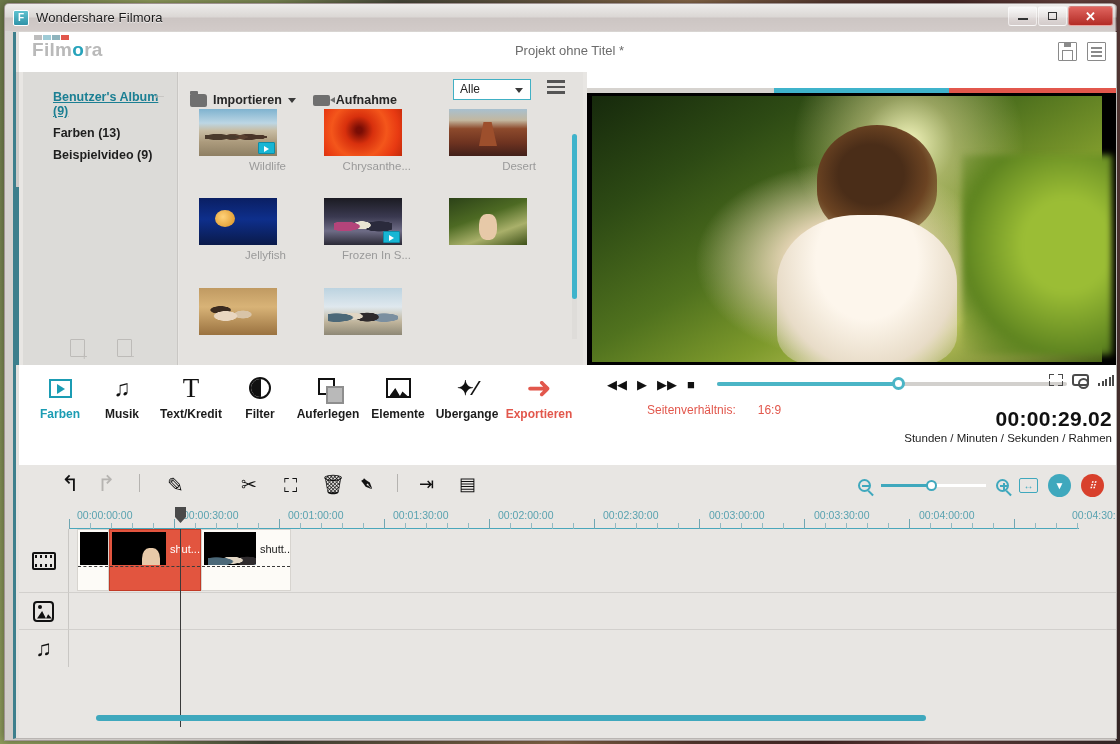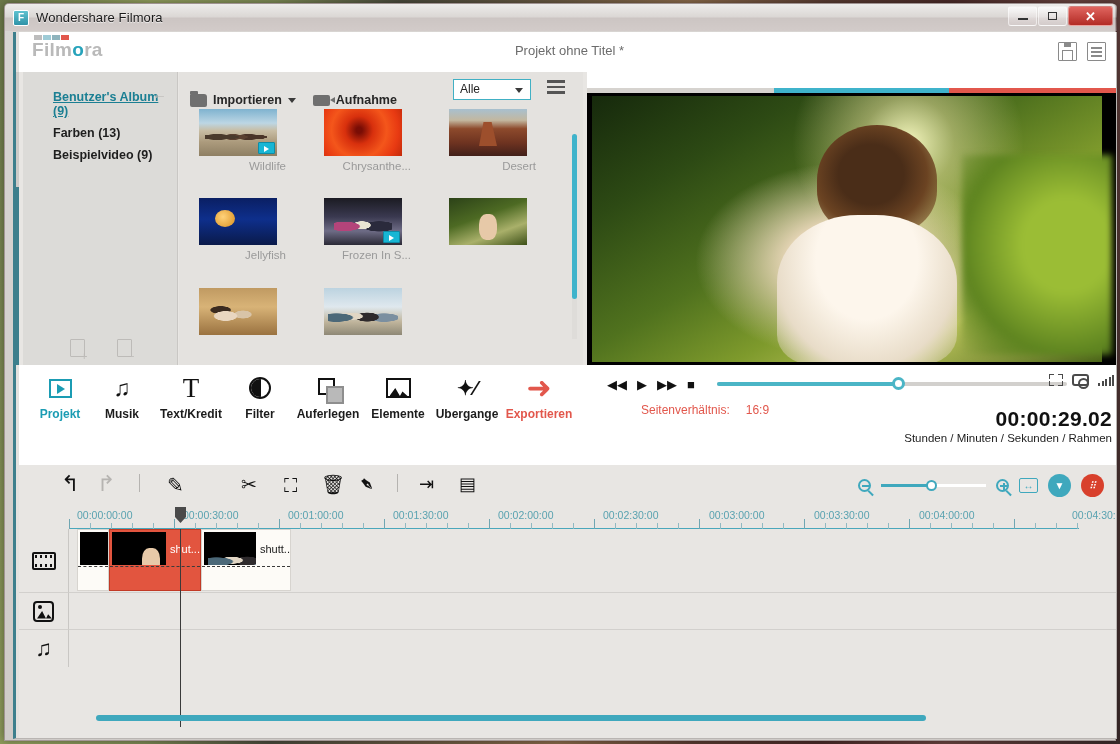--- a/index.html
+++ b/index.html
@@ -235,21 +235,21 @@
   .fs i:nth-child(1){left:0;top:0;border-right:none;border-bottom:none;}
   .fs i:nth-child(2){right:0;top:0;border-left:none;border-bottom:none;}
   .fs i:nth-child(3){left:0;bottom:0;border-right:none;border-top:none;}
   .fs i:nth-child(4){right:0;bottom:0;border-left:none;border-top:none;}
   .snap { width:17px; height:12px; border:2px solid #4a4a4a; border-radius:3px; position:relative;}
   .snap::after{content:"";position:absolute;left:4px;top:1.5px;width:7px;height:7px;border-radius:50%;
     border:2px solid #4a4a4a;}
   .bars{display:flex;align-items:flex-end;gap:1.5px;height:12px;}
   .bars i{width:2px;background:#4a4a4a;}
   #aspect { position:absolute; left:18px; top:30px; font-size:12px; font-weight:bold; color:#1c1c1c; }
-  #aspect span { color:#e2574c; font-weight:normal; margin-left:16px; }
+  #aspect span { color:#e2574c; font-weight:normal; margin-left:22px; }
   #tc { position:absolute; right:0; top:34px; text-align:right; }
   #tcval { font-size:21px; font-weight:bold; color:#111; letter-spacing:.3px; }
   #tclab { font-size:11.5px; color:#1c1c1c; margin-top:1px; }
 
   
   #timeline { position:absolute; left:0; top:433px; width:1101px; height:274px; background:#e8e6e3; }
   #tlbar { height:42px; position:relative; }
   .tlb { position:absolute; top:8px; color:#111; }
   .sep { position:absolute; top:9px; width:1px; height:18px; background:#b5b3b0; }
   .ic-undo,.ic-redo{font-size:22px;line-height:22px;}
@@ -446,21 +446,21 @@
         <div id="vid-bar-b"></div>
       </div>
     </div>
 
     <div id="ctrlrow">
       <div id="tools">
         <div class="tool active">
           <div class="ic">
                 <span class="ic-media"></span>
               </div>
-          <div class="lb">Projekt</div>
+          <div class="lb">Farben</div>
         </div>
         <div class="tool">
           <div class="ic">
                 <span class="ic-music">♫</span>
               </div>
           <div class="lb">Musik</div>
         </div>
         <div class="tool" style="width:76px">
           <div class="ic">
                 <span class="ic-text">T</span>

